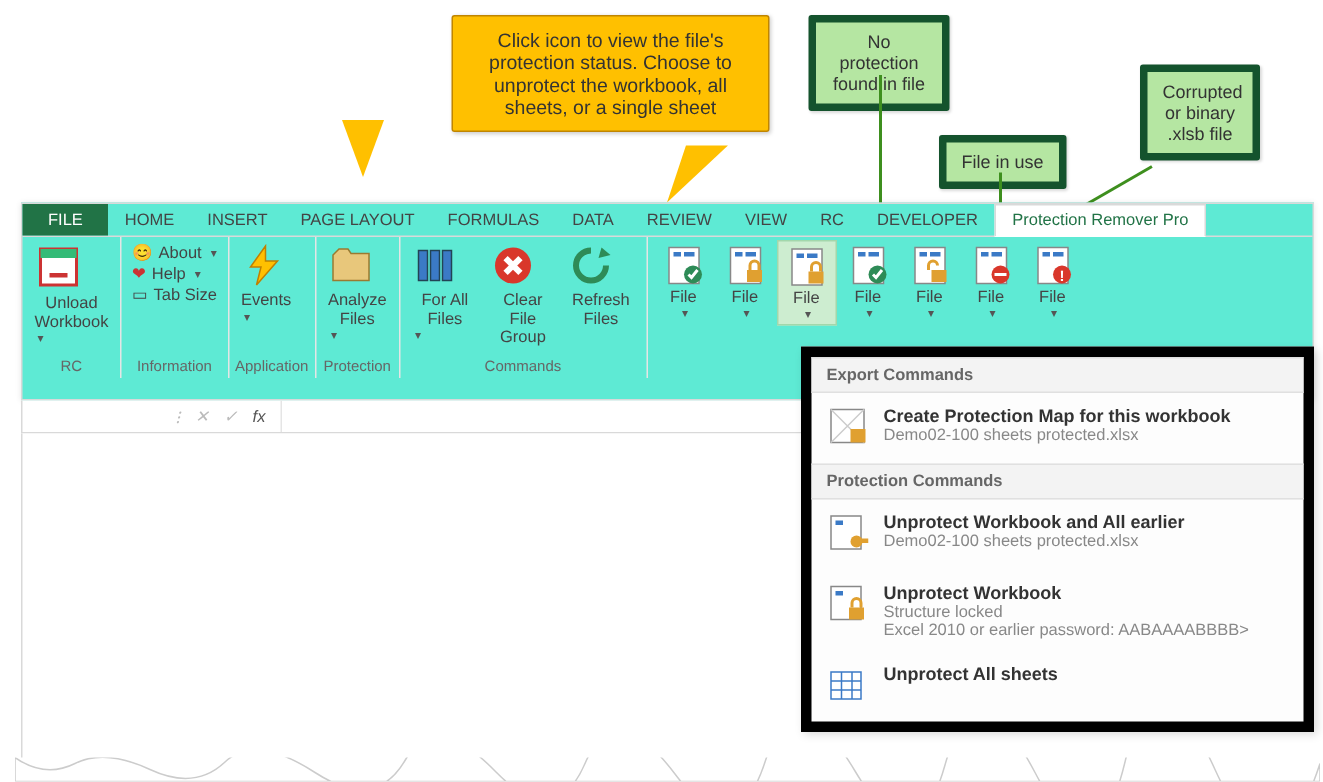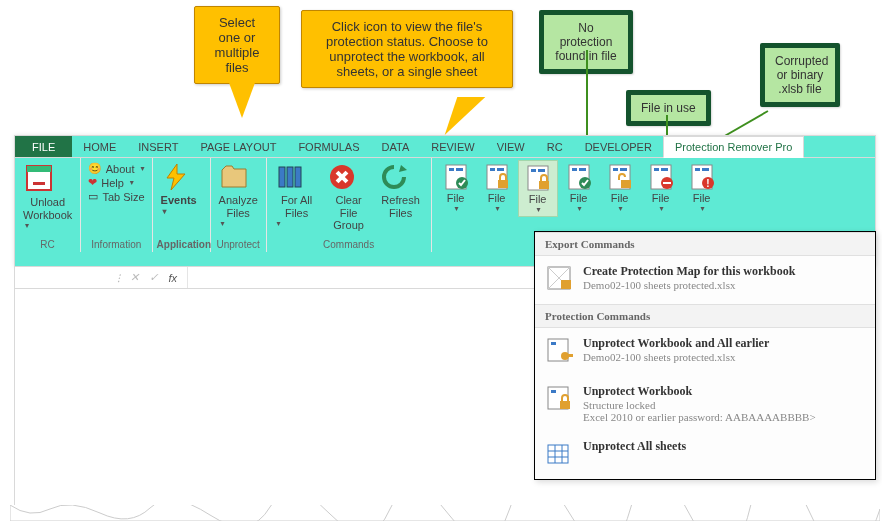--- a/index.html
+++ b/index.html
@@ -27,35 +27,34 @@
   .arrow-down { font-size: 8px; color: #555; margin-left: 2px; }
   .filebtn { display: flex; flex-direction: column; align-items: center; width: 40px; padding: 2px 1px; font-size: 11px; }
   .filebtn.hl { background: #cdedd0; border: 1px solid #a3d7ab; }
 
   .formula-bar { position: absolute; left: 14px; right: 6px; top: 267px; height: 22px; border: 1px solid #d9d9d9; border-top: none; background: #fff; display: flex; align-items: center; }
   .name-box { width: 92px; border-right: 1px solid #d9d9d9; padding: 0 6px; font-size: 11px; display: flex; align-items: center; justify-content: space-between; height: 100%; margin-top: 48px; }
   .fx-btns { display: flex; align-items: center; gap: 10px; padding: 0 10px; color: #999; font-style: italic; }
 
   .sheet { position: absolute; left: 14px; right: 6px; top: 289px; bottom: 10px; background: #fff; border-left: 1px solid #d9d9d9; }
 
-  .dropdown { position: absolute; left: 534px; right: 6px; top: 231px; background: #fdfdfd; border: 1px solid #000000; box-shadow: 2px 2px 6px rgba(0,0,0,.15); font-size: 12px; font-family: Liberation Serif, serif; }
+  .dropdown { position: absolute; left: 534px; right: 6px; top: 231px; background: #fdfdfd; border: 7px solid #000000; box-shadow: 2px 2px 6px rgba(0,0,0,.15); font-size: 12px; }
   .dd-section { background: #f3f3f3; border-bottom: 1px solid #e0e0e0; border-top: 1px solid #e0e0e0; padding: 5px 10px; color: #666; font-weight: 600; font-size: 11px; }
   .dd-item { display: flex; gap: 10px; padding: 8px 10px; align-items: flex-start; }
   .dd-item .txt b { font-size: 12px; color: #333; }
   .dd-item .txt div { font-size: 11px; color: #888; }
   .dd-ico { width: 28px; flex: 0 0 28px; }
 
   .torn { position: absolute; left: 10px; right: 2px; bottom: 0; height: 16px; background: #fff; }
   .torn svg { width: 100%; height: 16px; display: block; }
 </style>
 </head>
 <body>
 <div class="wrap">
 
-<div class="callout" style="left:194px; top:6px; width:86px;">Select one or multiple files</div>
 <div class="ptr ptr-orange" style="left:228px; top:80px;"></div>
 
 <div class="callout" style="left:301px; top:10px; width:212px;">Click icon to view the file's protection status.  Choose to unprotect the workbook, all sheets, or a single sheet</div>
 <div class="ptr ptr-orange" style="left:444px; top:97px; transform: skewX(-35deg);"></div>
 
 <div class="callout3" style="left:539px; top:10px; width:94px;">No protection found in file</div>
 <div class="line-green" style="left:586px; top:50px; width:2px; height:116px;"></div>
 
 <div class="callout3" style="left:626px; top:90px;">File in use</div>
 <div class="line-green" style="left:666px; top:115px; width:2px; height:52px;"></div>
@@ -109,21 +108,21 @@
               </div>
           <div class="small-item">
                 <span>▭</span>
                 <span>Tab Size</span>
               </div>
         </div>
       </div>
       <div class="grp-label">Information</div>
     </div>
 
-    <div class="grp" style="width:58px;font-weight:bold;">
+    <div class="grp" style="width:58px;">
       <div class="grp-top">
         <div class="bigbtn">
           <svg width="30" height="30">
                 <polygon points="16,2 6,16 13,16 10,28 24,12 16,12" fill="#ffc000" stroke="#c08000"></polygon>
               </svg>
           <span>Events</span>
               <span class="arrow-down">▾</span>
         </div>
       </div>
       <div class="grp-label">Application</div>
@@ -132,21 +131,21 @@
     <div class="grp" style="width:56px;">
       <div class="grp-top">
         <div class="bigbtn">
           <svg width="30" height="30">
                 <path d="M3 8 l4 -4 h6 l2 3 h12 v18 h-24 z" fill="#e8c77b" stroke="#9b7a30"></path>
               </svg>
           <span>Analyze Files</span>
               <span class="arrow-down">▾</span>
         </div>
       </div>
-      <div class="grp-label">Unprotect</div>
+      <div class="grp-label">Protection</div>
     </div>
 
     <div class="grp">
       <div class="grp-top">
         <div class="bigbtn">
           <svg width="30" height="30">
                 <rect x="4" y="5" width="6" height="20" fill="#3b7ac6" stroke="#245"></rect>
                 <rect x="12" y="5" width="6" height="20" fill="#3b7ac6" stroke="#245"></rect>
                 <rect x="20" y="5" width="6" height="20" fill="#3b7ac6" stroke="#245"></rect>
               </svg>

